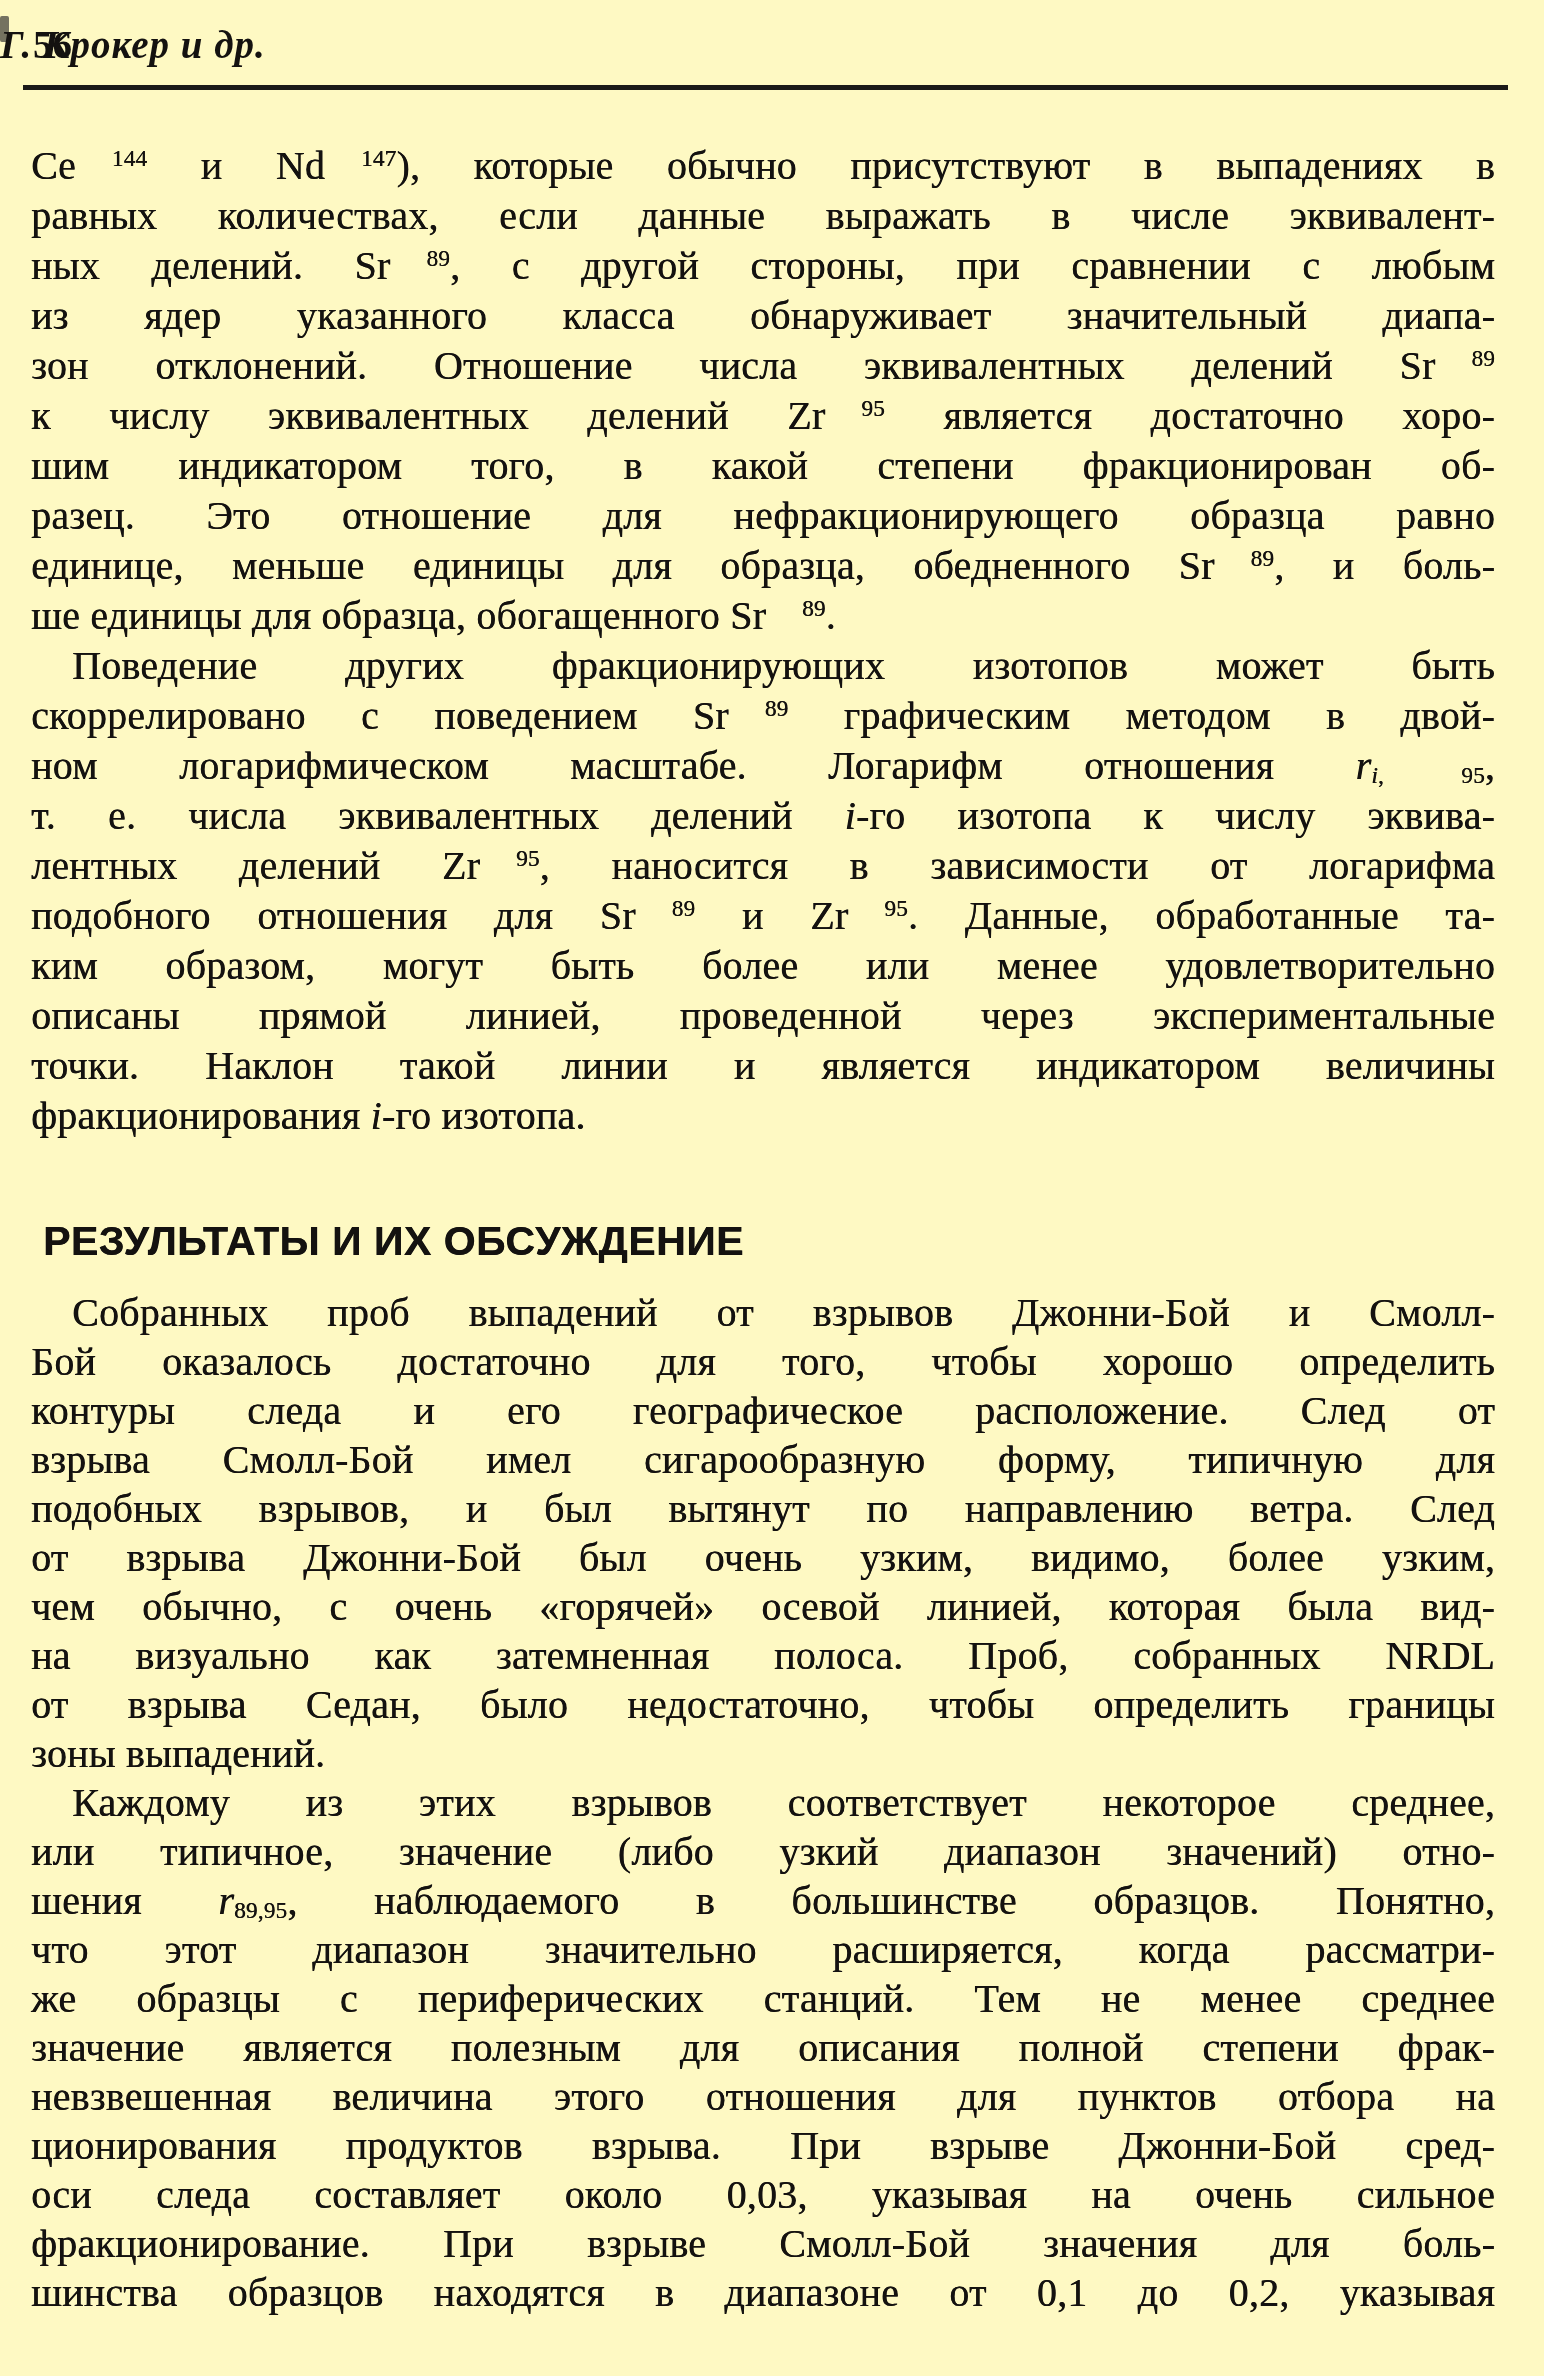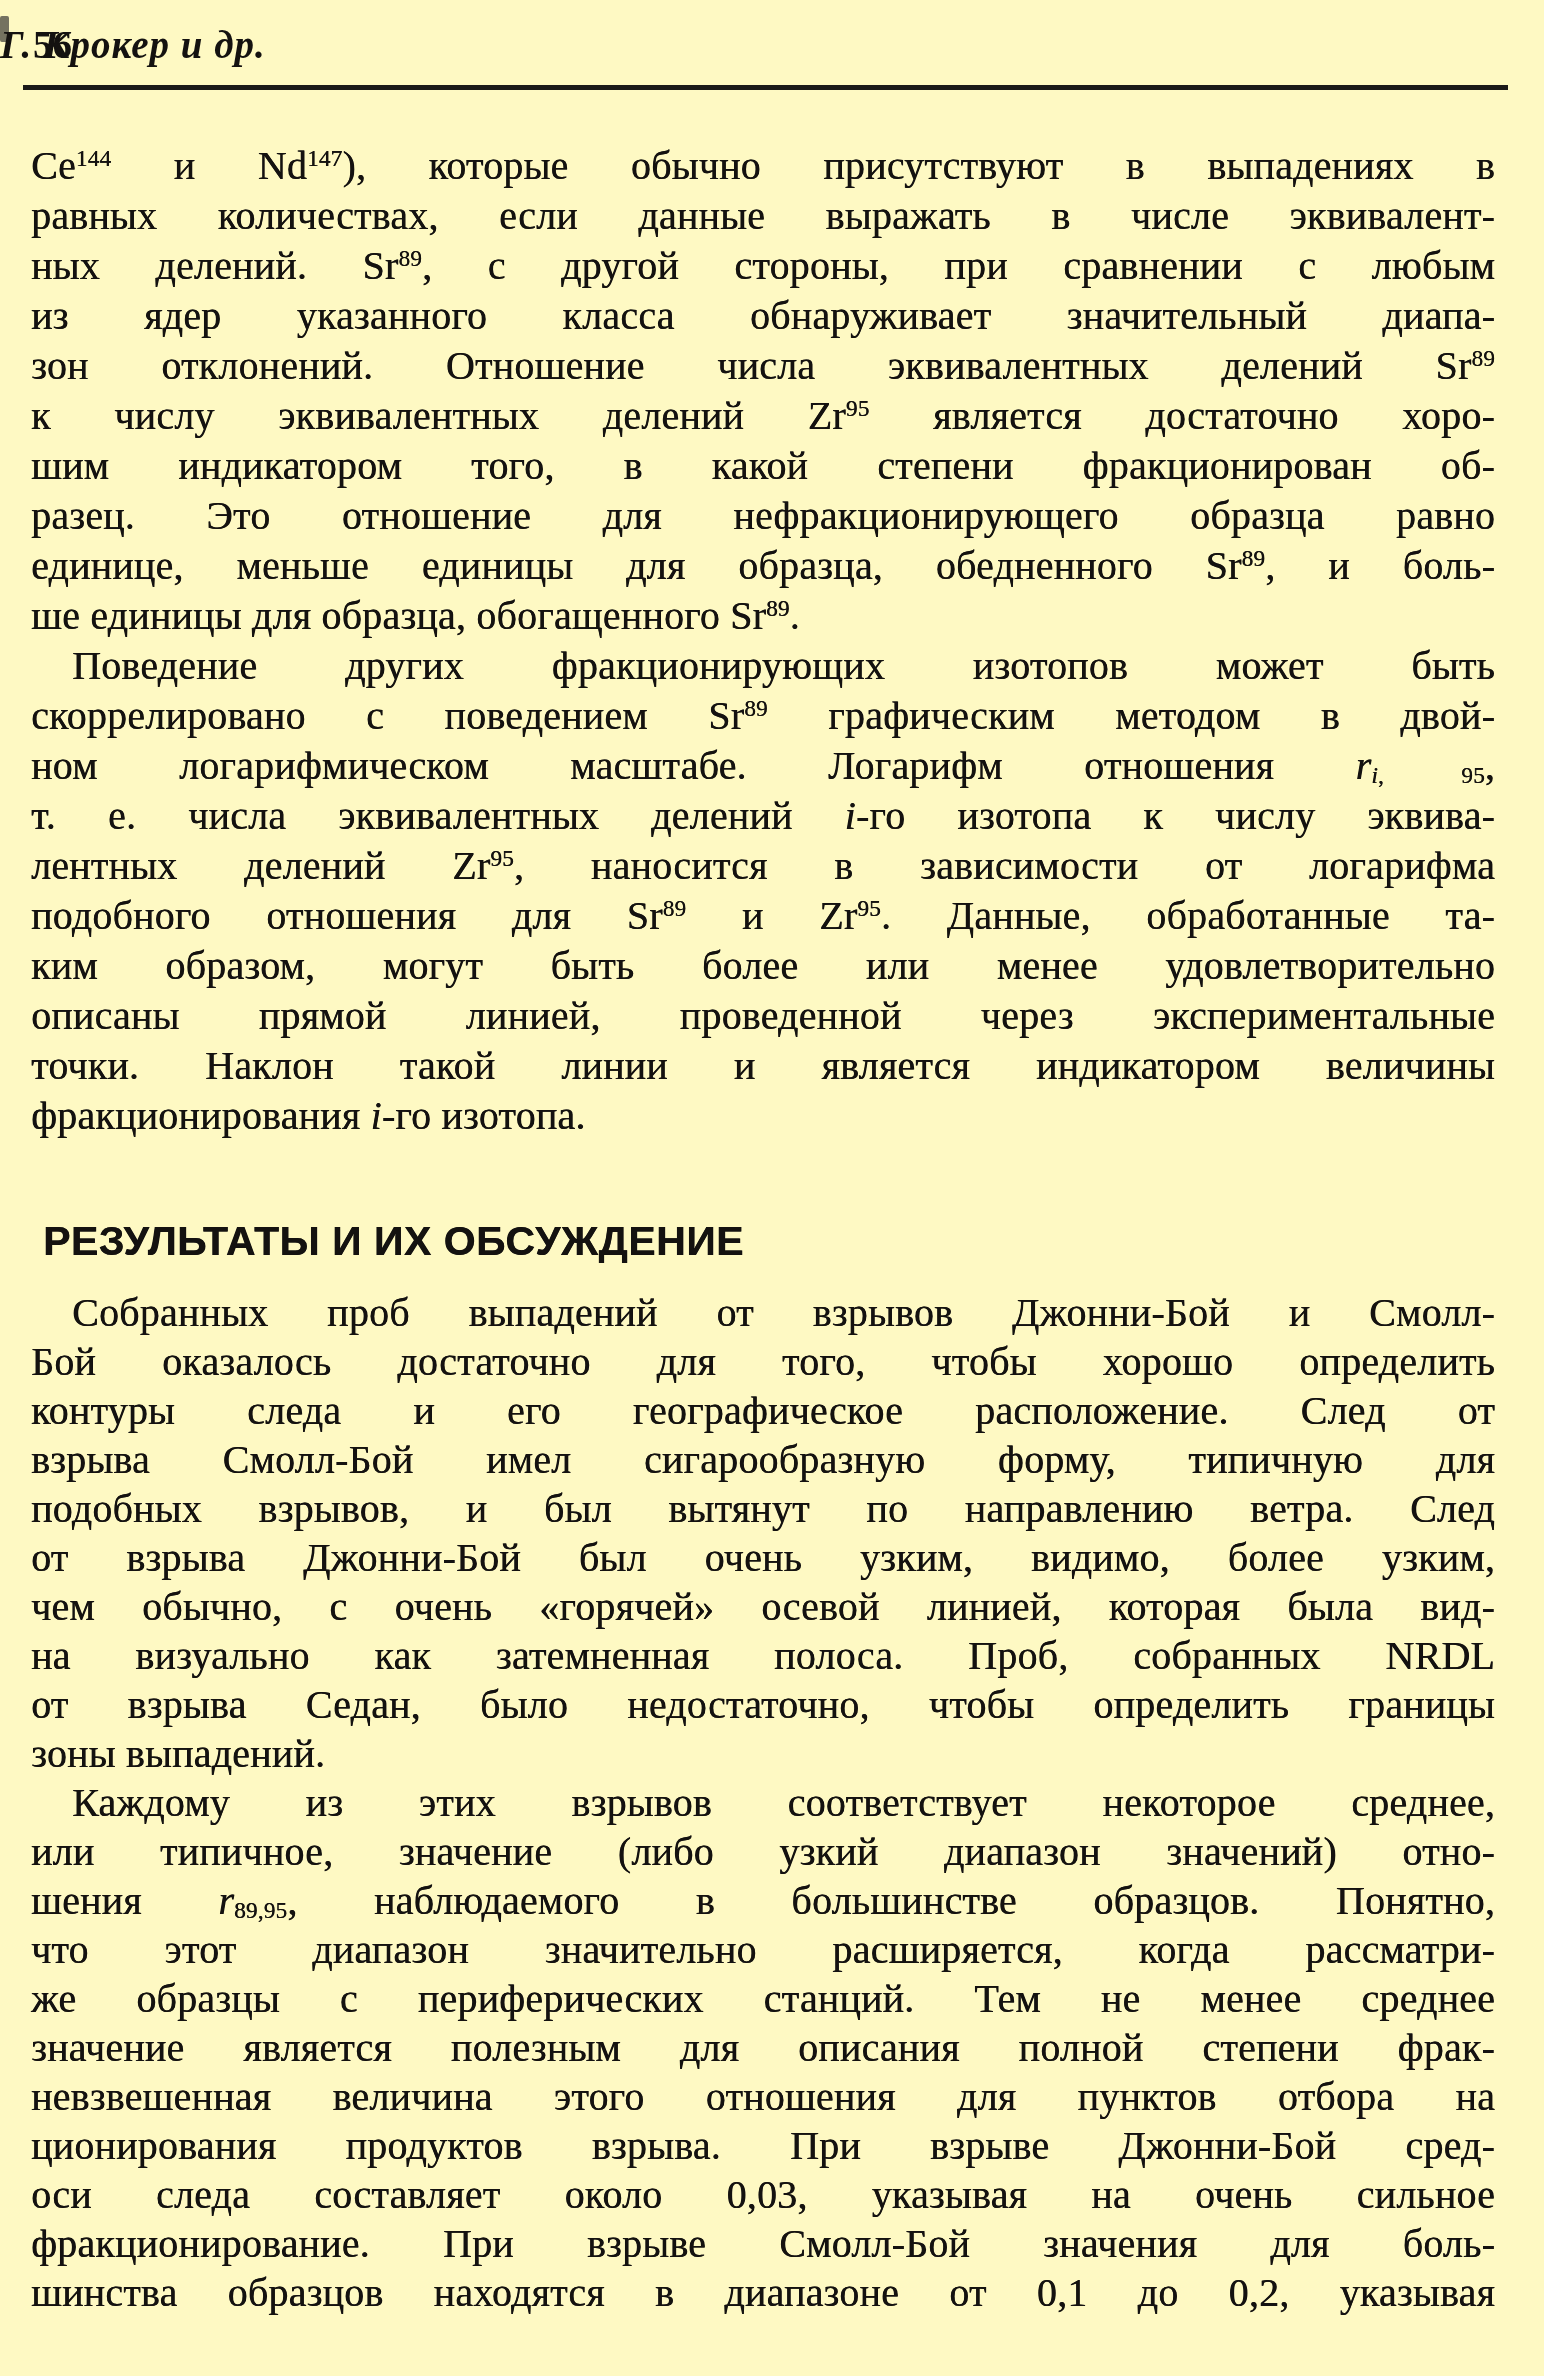--- a/index.html
+++ b/index.html
@@ -65,20 +65,21 @@
     text-align-last: justify;
   }
   .line.last-line { text-align-last: left; }
   .paragraph.indent .line:first-child { text-indent: 41px; }
   sup {
     font-size: 0.58em;
     line-height: 0;
     vertical-align: baseline;
     position: relative;
     top: -0.55em;
+    margin-left: 36px;
   }
   sub {
     font-size: 0.58em;
     line-height: 0;
     vertical-align: baseline;
     position: relative;
     top: 0.18em;
   }
   .section-heading {
     position: absolute;

